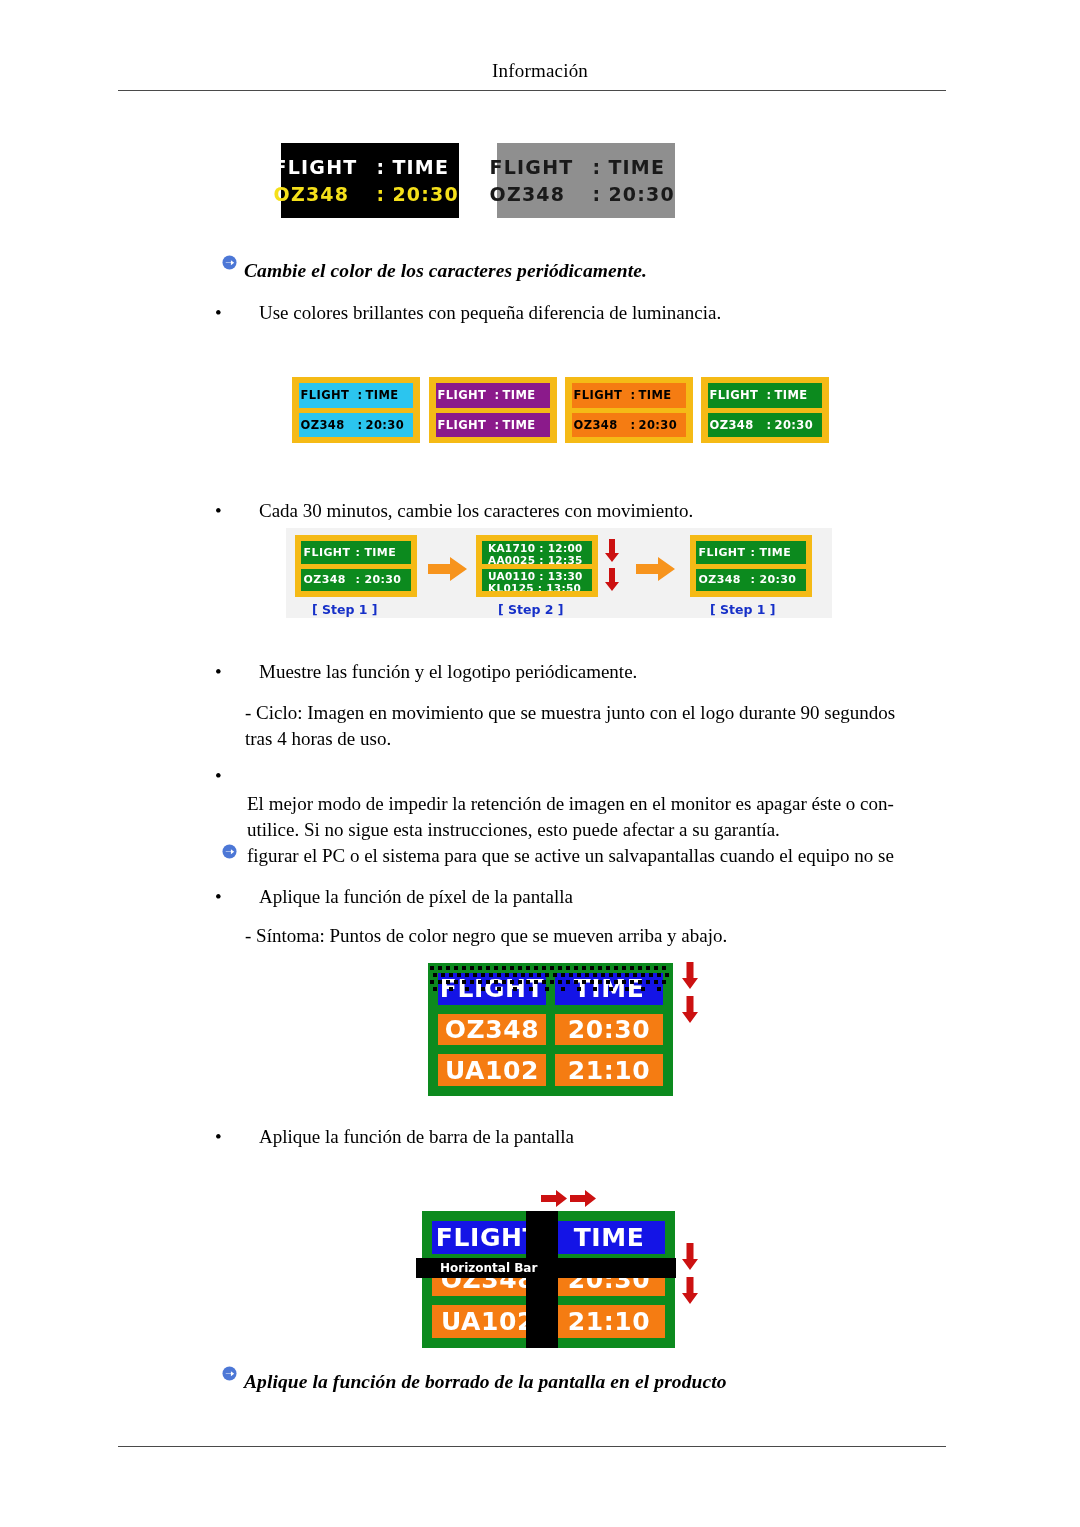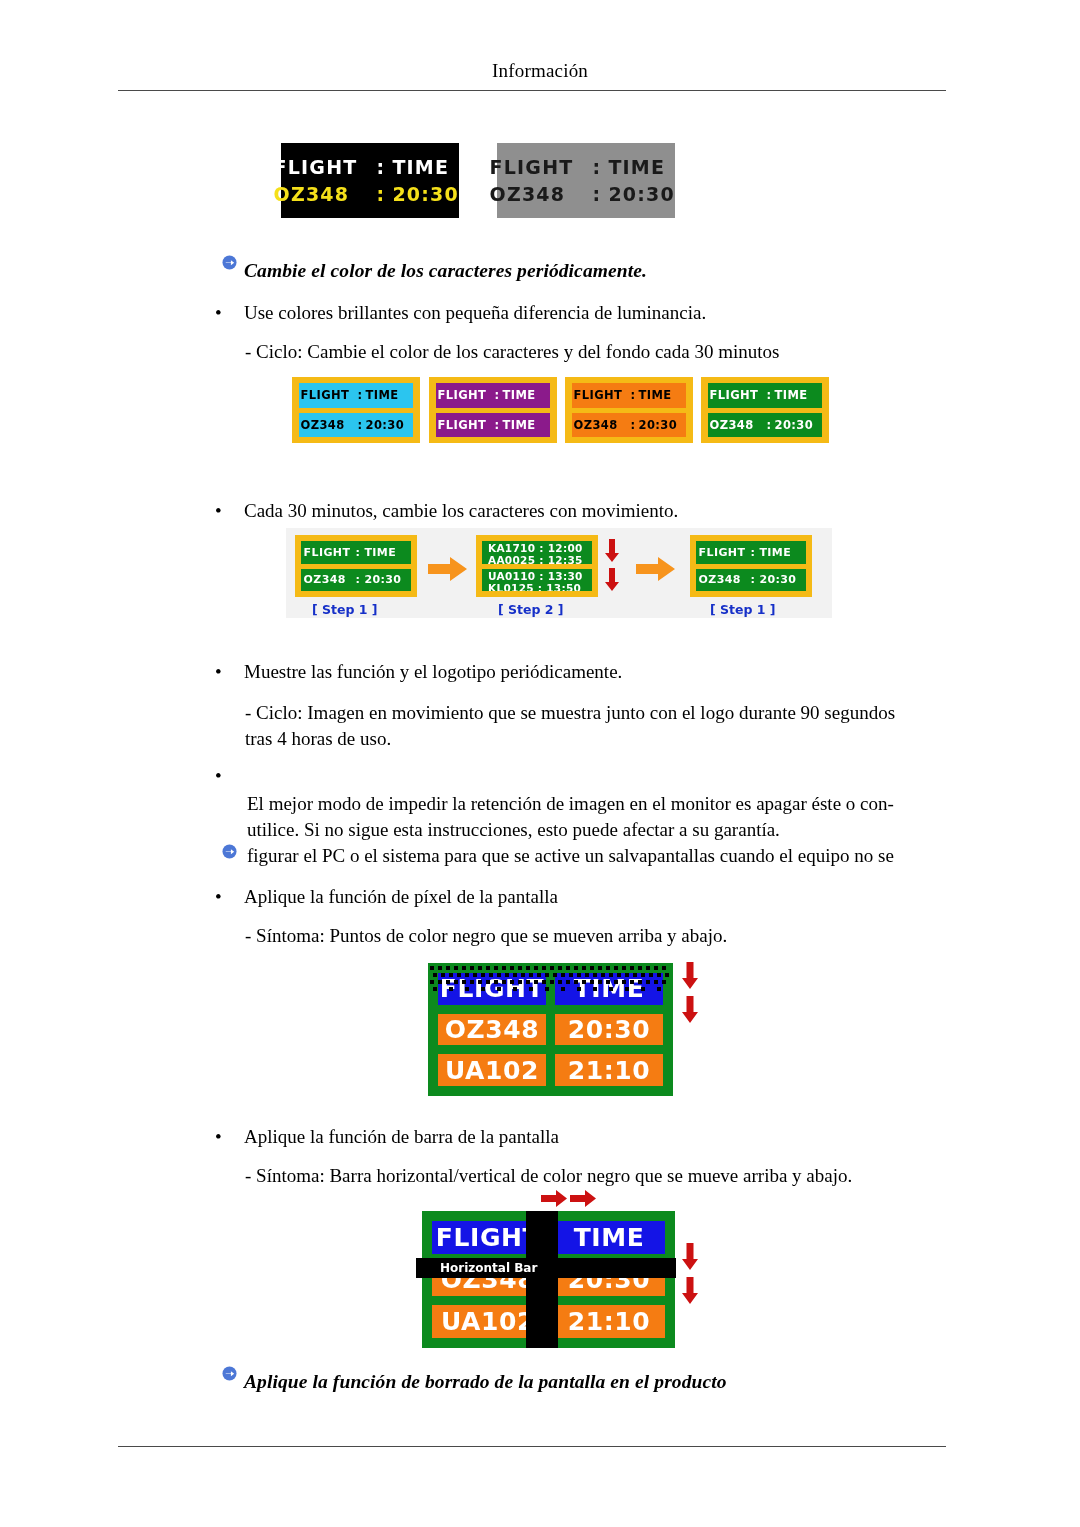--- a/index.html
+++ b/index.html
@@ -34,21 +34,21 @@
   .sect-head .arrow-bullet {
     display:inline-block; width:15px; height:15px; vertical-align:4px;
     margin-right:7px; position:relative; top:-3px;
   }
   .bullet-line {
     position:absolute; font-size:19px; white-space:nowrap;
   }
   .bullet-line .dot {
     position:absolute; left:0; top:0;
   }
-  .bullet-line .txt { display:inline-block; margin-left:29px; }
+  .bullet-line .txt { display:inline-block; margin-left:44px; }
   .sub-line { position:absolute; font-size:19px; }
   .para { position:absolute; font-size:19px; line-height:26px; }
 
   
   .board { position:absolute; }
 
   
   .panel-simple {
     display:flex; flex-direction:column; justify-content:center;
     align-items:center; gap:5px;
@@ -158,21 +158,20 @@
           <path d="M4 8h5.5V5.5L13 8.3 9.5 11V8.6H4z" fill="#fff"></path>
         </svg>
     </span><span>Cambie el color de los caracteres periódicamente.</span>
   </div>
 
   <div class="bullet-line" style="left:215px; top:302px;">
     <span class="dot">•</span>
     <span class="txt">Use colores brillantes con pequeña diferencia de luminancia.</span>
   </div>
 
-  <div class="sub-line" style="left:245px; top:341px;">- Ciclo: Cambie el color de los caracteres y del fondo cada 30 minutos</div>
 
   <div class="cyc" style="left:292px; top:377px;">
     <div class="bar" id="cyc1a" style="background: rgb(43, 197, 239); color: rgb(0, 0, 0);">
       <span class="c1">FLIGHT</span>
         <span class="sp">:</span>
         <span class="c2">TIME</span>
     </div>
     <div class="bar" id="cyc1b" style="background: rgb(43, 197, 239); color: rgb(0, 0, 0);">
       <span class="c1">OZ348</span>
         <span class="sp">:</span>
@@ -449,21 +448,20 @@
   <div style="position:absolute; left:681px; top:996px;">
     <svg width="18" height="28" viewBox="0 0 18 28">
         <path d="M5.5 0h7v16h4.5L9 27 1 16h4.5z" fill="#cc1111"></path>
       </svg>
   </div>
 
   <div class="bullet-line" style="left:215px; top:1126px;">
     <span class="dot">•</span>
     <span class="txt">Aplique la función de barra de la pantalla</span>
   </div>
-  <div class="sub-line" style="left:245px; top:1165px;">- Síntoma: Barra horizontal/vertical de color negro que se mueve arriba y abajo.</div>
 
   <div style="position:absolute; left:541px; top:1190px;">
     <svg width="26" height="17" viewBox="0 0 26 17">
         <path d="M0 5h15V0l11 8.5L15 17v-5H0z" fill="#cc1111"></path>
       </svg>
   </div>
   <div style="position:absolute; left:570px; top:1190px;">
     <svg width="26" height="17" viewBox="0 0 26 17">
         <path d="M0 5h15V0l11 8.5L15 17v-5H0z" fill="#cc1111"></path>
       </svg>

